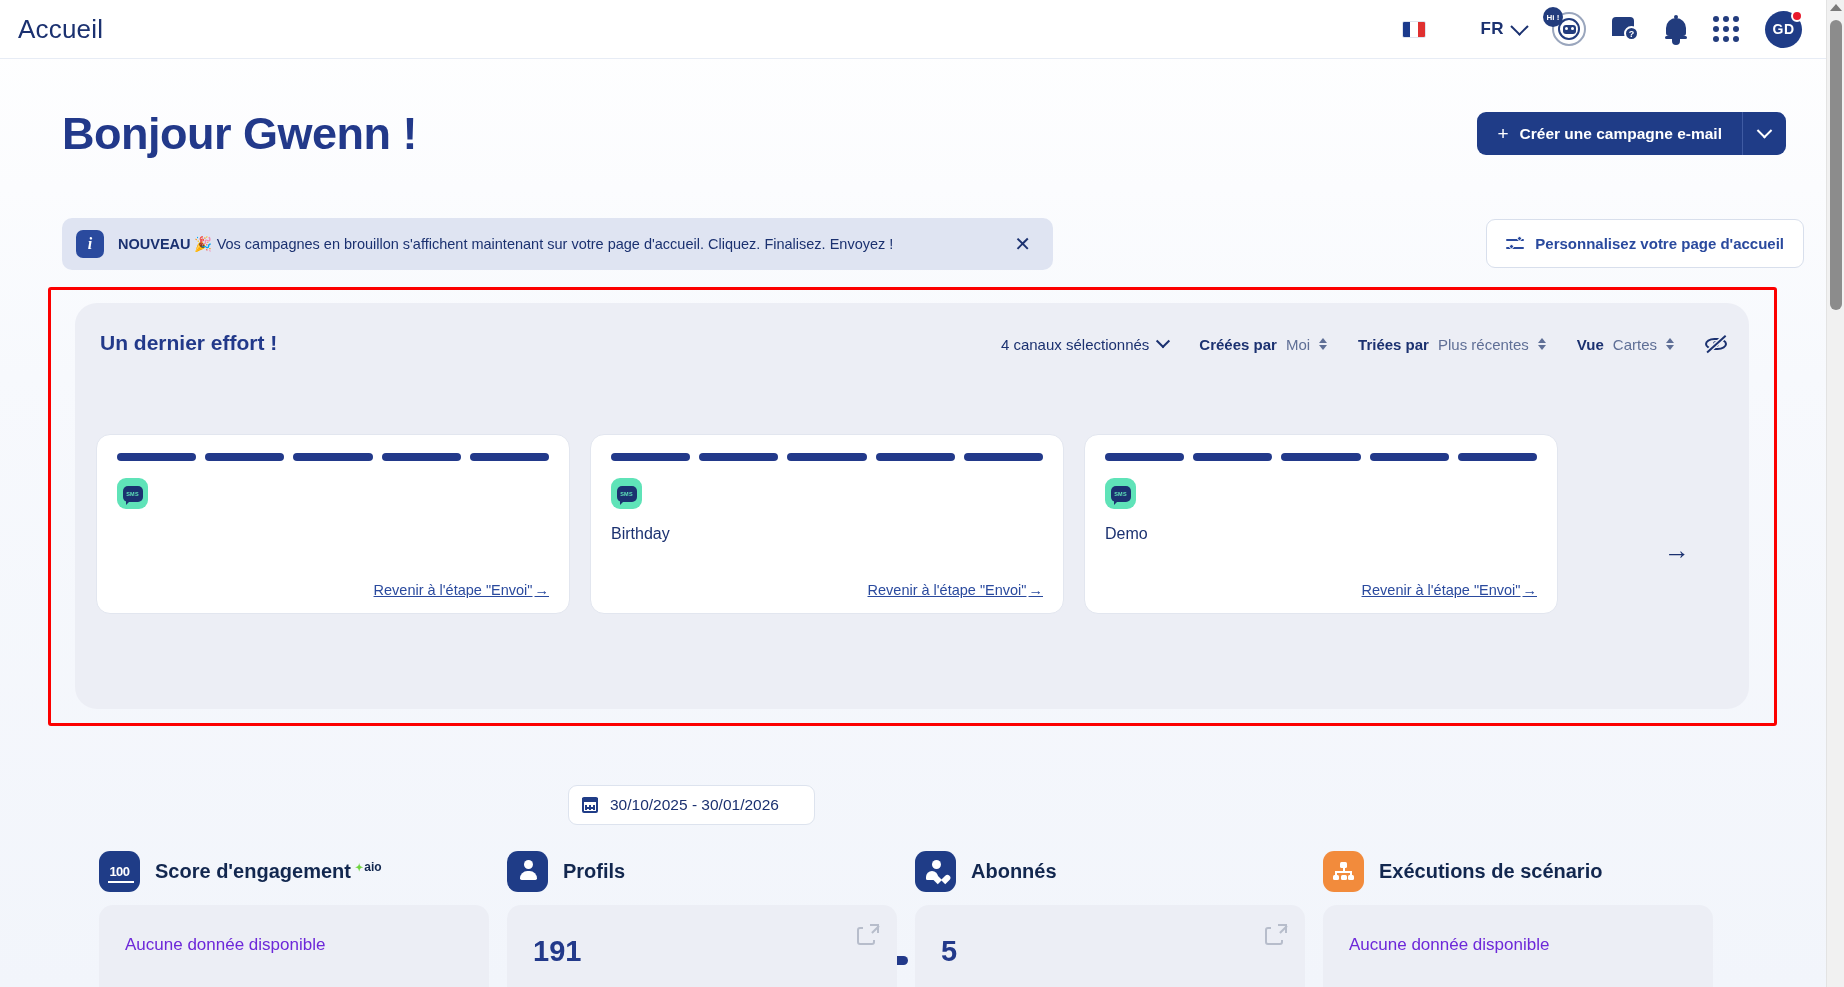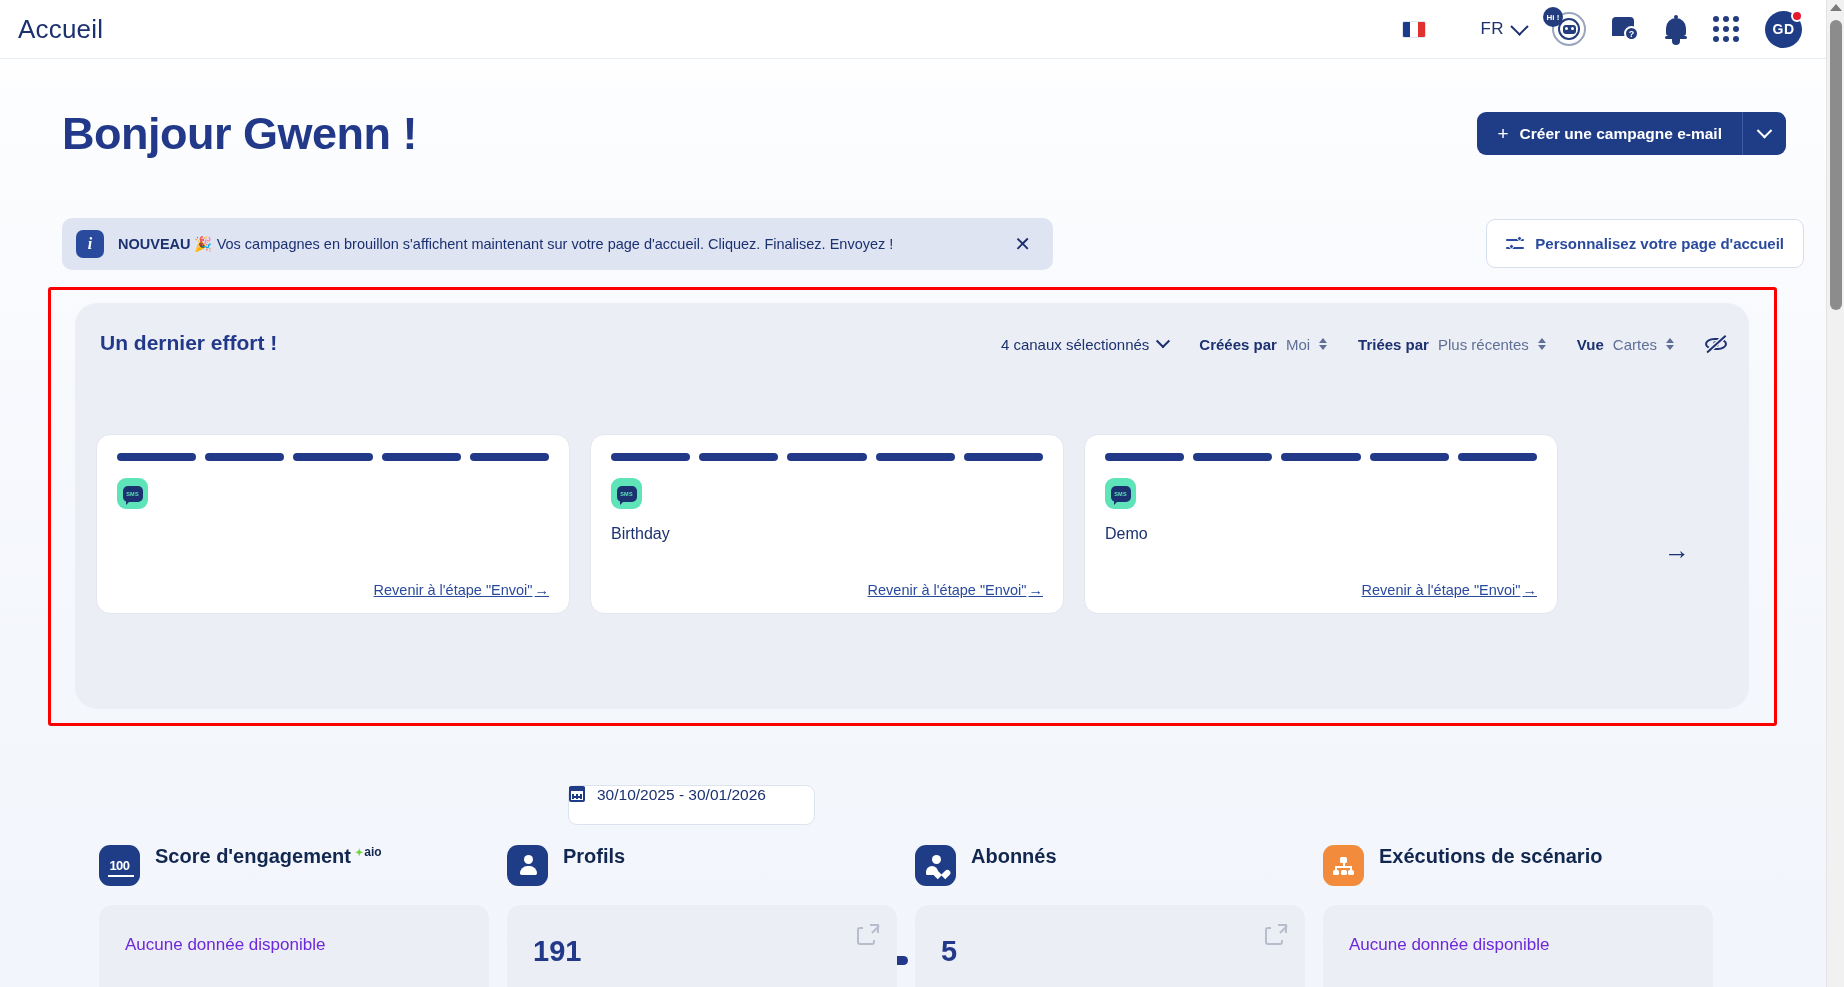--- a/index.html
+++ b/index.html
@@ -40,21 +40,21 @@
   }
   .lang {
     display: flex; align-items: center; gap: 9px;
     cursor: pointer;
   }
   .flag {
     width: 24px; height: 17px; border-radius: 2px;
     background: linear-gradient(90deg,#1b3a8c 0 33.3%, #ffffff 33.3% 66.6%, #e03030 66.6% 100%);
     border: 1px solid #dfe4ee;
   }
-  .lang-code { font-size: 17px; color: #1b3170; font-weight: 400; letter-spacing: .4px; margin-left: 46px;}
+  .lang-code { font-size: 17px; color: #1b3170; font-weight: 700; letter-spacing: .4px; margin-left: 46px;}
   .chev {
     width: 13px; height: 13px;
     border-right: 2.3px solid #1b3170;
     border-bottom: 2.3px solid #1b3170;
     transform: rotate(45deg) translate(-2px,-2px);
   }
   .icon-btn { position: relative; display:flex; align-items:center; justify-content:center; cursor: pointer; }
   .bot {
     width: 34px; height: 34px; border-radius: 50%;
     border: 2px solid #9aa6bd; background: #fff;
@@ -296,36 +296,36 @@
   }
   .db-ic { width:16px;height:17px;position:relative;}
   .db-ic i{position:absolute;left:0;width:16px;height:5px;border-radius:50%/60%;background:#1f3c87;}
   .db-ic i:nth-child(1){top:0;} .db-ic i:nth-child(2){top:6px;} .db-ic i:nth-child(3){top:12px;}
   .select-val { margin-left:12px; font-size:15px; color:#1b3170; }
   .select-arrows { margin-left:auto; }
   .datebox {
     position:absolute; left:568px; top:785px;
     width:247px; height:40px;
     background:#fff;border:1px solid #dde3ee;border-radius:9px;
-    display:flex;padding:0 0;gap:12px;cursor:pointer;
+    display:flex;align-items:center;padding:0 13px;gap:12px;cursor:pointer;
   }
   .cal {
     width:16px;height:16px;border:2px solid #1f3c87;border-radius:2px;position:relative;
   }
   .cal:before{content:'';position:absolute;top:-1px;left:-2px;width:16px;height:3.5px;background:#1f3c87;}
   .cal:after{content:'';position:absolute;top:6px;left:1px;width:10px;height:5px;
     background:repeating-linear-gradient(90deg,#1f3c87 0 2px,transparent 2px 4px),
                repeating-linear-gradient(0deg,#1f3c87 0 2px,transparent 2px 4px);
     background-size:4px 2px,2px 4px;}
   .date-val { font-size:15.5px; color:#1b3170; }
 
   
   .kpis { position:absolute; left:99px; top:845px; display:flex; gap:18px; }
   .kpi { width:390px; }
-  .kpi-head { display:flex; gap:15px; height:52px;}
+  .kpi-head { display:flex; align-items:center; gap:15px; height:52px;}
   .kpi-ic {
     width:41px;height:41px;border-radius:11px;background:#1f3c87;
     display:flex;align-items:center;justify-content:center;color:#fff;
   }
   .kpi-ic.orange { background:#f28b3c; }
   .kpi-title { font-size:20px; font-weight:700; color:#12274f; position:relative; }
   .aio {
     font-size:12px; color:#12274f; font-weight:700; margin-left:4px; position:relative; top:-7px;
   }
   .aio:before{ content:'✦'; color:#6fd43f; font-size:10px; margin-right:1px; }

